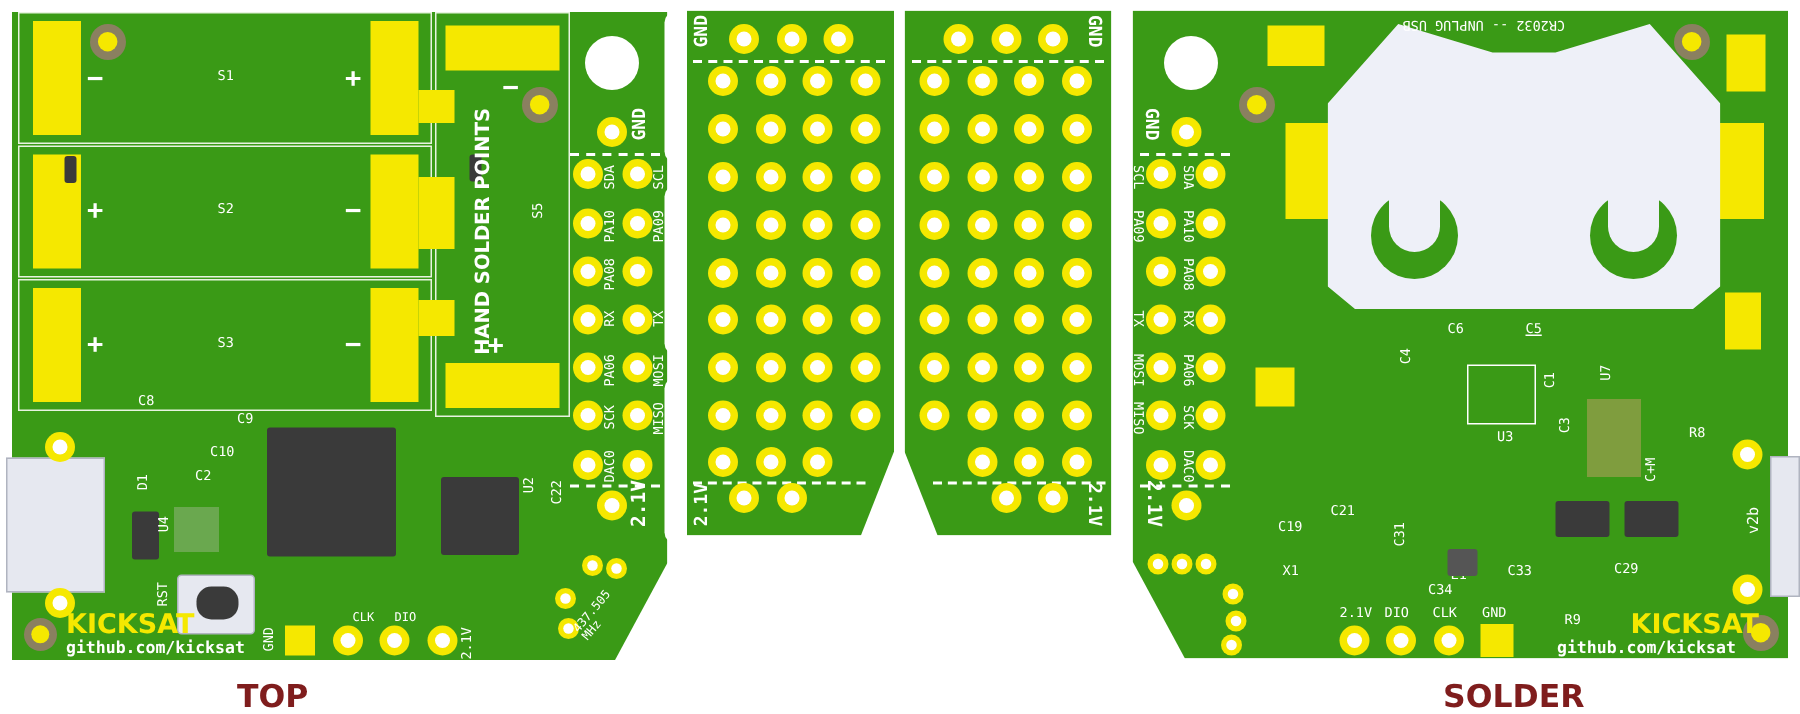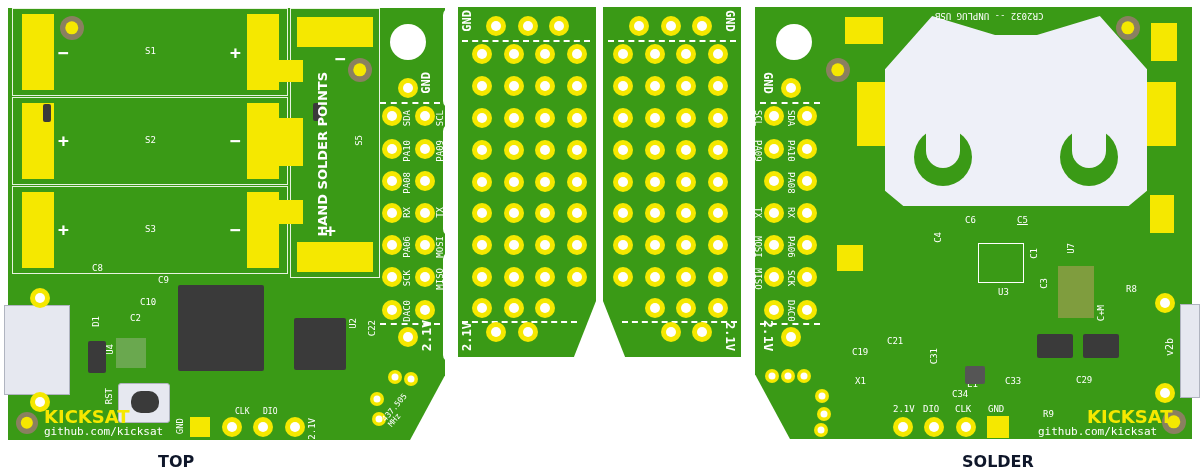--- a/index.html
+++ b/index.html
@@ -13,23 +13,23 @@
   .hole::after{content:"";position:absolute;left:50%;top:50%;transform:translate(-50%,-50%);width:50%;height:50%;border-radius:50%;background:#ffffff;}
   .mount{position:absolute;border-radius:50%;background:#8a8060;}
   .mount::after{content:"";position:absolute;left:50%;top:50%;transform:translate(-50%,-50%);width:56%;height:56%;border-radius:50%;background:#f5e800;}
   .npth{position:absolute;border-radius:50%;background:#ffffff;}
   .chip{position:absolute;background:#3a3a3a;border-radius:2px;}
   .outline{position:absolute;border:1.5px solid #e8f3e0;box-sizing:border-box;}
   .dash{position:absolute;border-top:2px dashed #ffffff;height:0;}
   .slot{position:absolute;background:#ffffff;border-radius:8px;}
   .vtext{writing-mode:vertical-rl;transform:rotate(180deg);}
   .vtext2{writing-mode:vertical-rl;}
-  .label-big{position:absolute;font-family:"DejaVu Sans",sans-serif;font-weight:bold;font-size:16px;color:#0f172a;}
+  .label-big{position:absolute;font-family:"DejaVu Sans",sans-serif;font-weight:bold;font-size:21px;color:#7f1d1d;}
   .brand{position:absolute;color:#f5e800;font-family:"DejaVu Sans",sans-serif;font-weight:bold;font-size:18px;}
-  .url{position:absolute;color:#ffffff;font-family:"DejaVu Sans Mono",monospace;font-weight:normal;font-size:11px;}
+  .url{position:absolute;color:#ffffff;font-family:"DejaVu Sans Mono",monospace;font-weight:bold;font-size:11px;}
   .usb{position:absolute;background:#e6e8f0;border:1px solid #b0b4c0;box-sizing:border-box;}
   .cell-holder{position:absolute;background:#eef0f8;}
 </style>
 </head>
 <body>
 
 <div class="board" style="left:8px;top:8px;width:437px;height:432px;clip-path:polygon(0 0,100% 0,100% 85%,92% 100%,0 100%);"></div>
 
 <div class="outline" style="left:12px;top:8px;width:276px;height:88px;"></div>
 <div class="outline" style="left:12px;top:97px;width:276px;height:88px;"></div>

